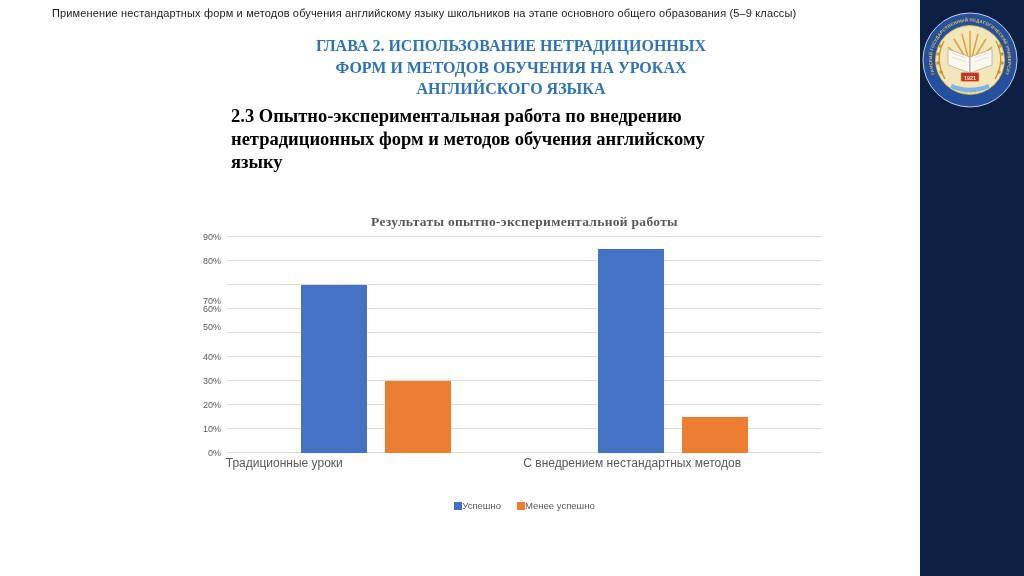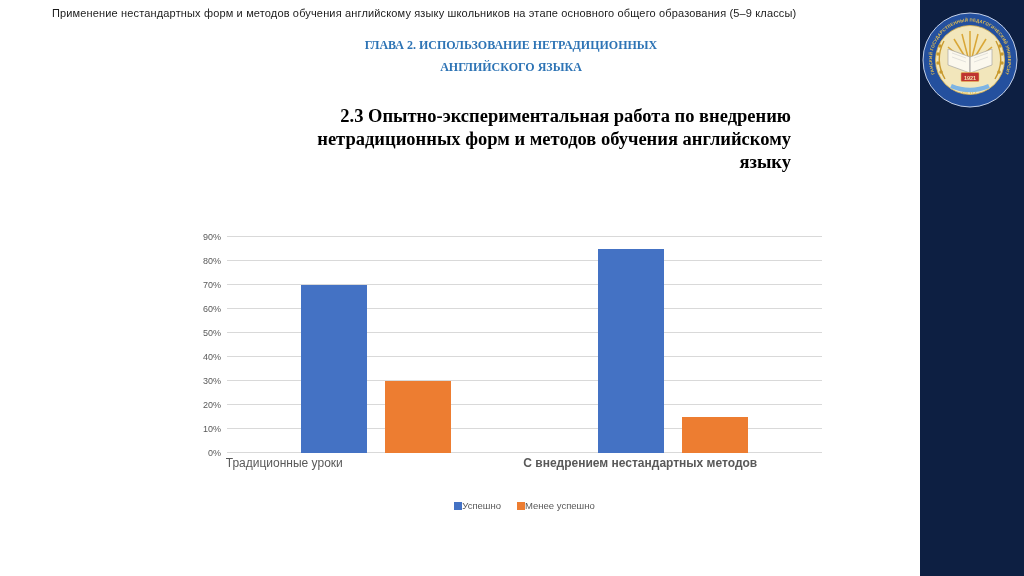--- a/index.html
+++ b/index.html
@@ -15,25 +15,25 @@
   .sidebar-stripe {
     position:absolute; top:0; right:0; width:104px; height:576px;
     background:#0d1f42;
   }
   .emblem {
     position:absolute; left:921px; top:11px; width:98px; height:98px;
   }
   .title-block {
     position:absolute; left:231px; top:35px; width:560px;
     text-align:center; font-family:"Liberation Serif", serif;
-    font-weight:bold; font-size:12px; line-height:21.5px; color:#2E74B5;
+    font-weight:bold; font-size:16px; line-height:21.5px; color:#2E74B5;
   }
   .subtitle-block {
     position:absolute; left:231px; top:105px; width:560px;
-    text-align:right; font-family:"Liberation Serif", serif;
+    text-align:left; font-family:"Liberation Serif", serif;
     font-weight:bold; font-size:18.5px; line-height:23px; color:#000000;
   }
   .chart {
     position:absolute; left:195px; top:210px; width:640px; height:320px;
   }
   .chart-title {
     position:absolute; left:32px; top:4px; width:595px; text-align:center;
     font-family:"Liberation Serif", serif; font-weight:bold;
     font-size:13.5px; color:#595959; letter-spacing:0.3px;
   }
@@ -109,39 +109,41 @@
     <path d="M 30,75 Q 49,83 68,75" fill="none" stroke="#7db4e4" stroke-width="4.5"></path>
     <g>
       <rect x="40" y="61.5" width="18" height="9" rx="1" fill="#bf3430" stroke="#e8c14e" stroke-width="0.5"></rect>
       <text x="49" y="68.5" text-anchor="middle" font-family="Liberation Sans, sans-serif" font-size="5.5" font-weight="bold" fill="#f5e6b0">1921</text>
     </g>
   </svg>
 </div>
 
 <div class="title-block">
   <div>ГЛАВА 2. ИСПОЛЬЗОВАНИЕ НЕТРАДИЦИОННЫХ</div>
+  <div>ФОРМ И МЕТОДОВ ОБУЧЕНИЯ НА УРОКАХ</div>
   <div>АНГЛИЙСКОГО ЯЗЫКА</div>
 </div>
 
 <div class="subtitle-block">
   <div>2.3 Опытно-экспериментальная работа по внедрению</div>
   <div>нетрадиционных форм и методов обучения английскому</div>
   <div>языку</div>
 </div>
 
 <div class="chart">
+  <div class="chart-title">Результаты опытно-экспериментальной работы</div>
   <div class="y-axis">
       <div class="ytick" style="bottom: -5px;">0%</div>
       <div class="ytick" style="bottom: 19px; margin-top: 19px;">10%</div>
       <div class="ytick" style="bottom: 43px;">20%</div>
       <div class="ytick" style="bottom: 67px;">30%</div>
       <div class="ytick" style="bottom: 91px;">40%</div>
-      <div class="ytick" style="bottom: 115px;">50%</div>
+      <div class="ytick" style="bottom: 121px;">50%</div>
       <div class="ytick" style="bottom: 139px;">60%</div>
-      <div class="ytick" style="bottom: 163px;">70%</div>
+      <div class="ytick" style="bottom: 147px;">70%</div>
       <div class="ytick" style="bottom: 187px;">80%</div>
       <div class="ytick" style="bottom: 211px;">90%</div>
     </div>
   <div class="plot-area">
       <div class="gridline" style="bottom: 0px;"></div>
       <div class="gridline" style="bottom: 24px;"></div>
       <div class="gridline" style="bottom: 48px;"></div>
       <div class="gridline" style="bottom: 72px;"></div>
       <div class="gridline" style="bottom: 96px;"></div>
       <div class="gridline" style="bottom: 120px;"></div>
@@ -149,21 +151,21 @@
       <div class="gridline" style="bottom: 168px;"></div>
       <div class="gridline" style="bottom: 192px;"></div>
       <div class="gridline" style="bottom: 216px;"></div>
       <div class="bar" style="left: 73.75px; width: 66px; height: 168px; background: rgb(68, 114, 196);"></div>
       <div class="bar" style="left: 157.75px; width: 66px; height: 72px; background: rgb(237, 125, 49);"></div>
       <div class="bar" style="left: 371.25px; width: 66px; height: 204px; background: rgb(68, 114, 196);"></div>
       <div class="bar" style="left: 455.25px; width: 66px; height: 36px; background: rgb(237, 125, 49);"></div>
     </div>
   <div class="x-axis">
       <div class="xtick" style="left: -1.25px;">Традиционные уроки</div>
-      <div class="xtick" style="left: 296.25px; font-weight: bold;">С внедрением нестандартных методов</div>
+      <div class="xtick" style="left: 296.25px;">С внедрением нестандартных методов</div>
     </div>
   <div class="chart-legend">
       <div class="legend-item">
         <span class="swatch" style="background: rgb(68, 114, 196);"></span>
         <span>Успешно</span>
       </div>
       <div class="legend-item">
         <span class="swatch" style="background: rgb(237, 125, 49);"></span>
         <span>Менее успешно</span>
       </div>

